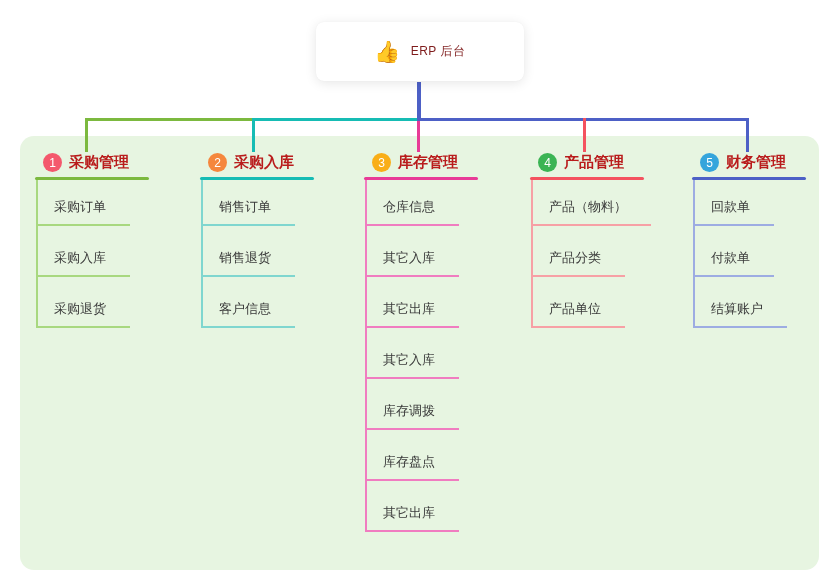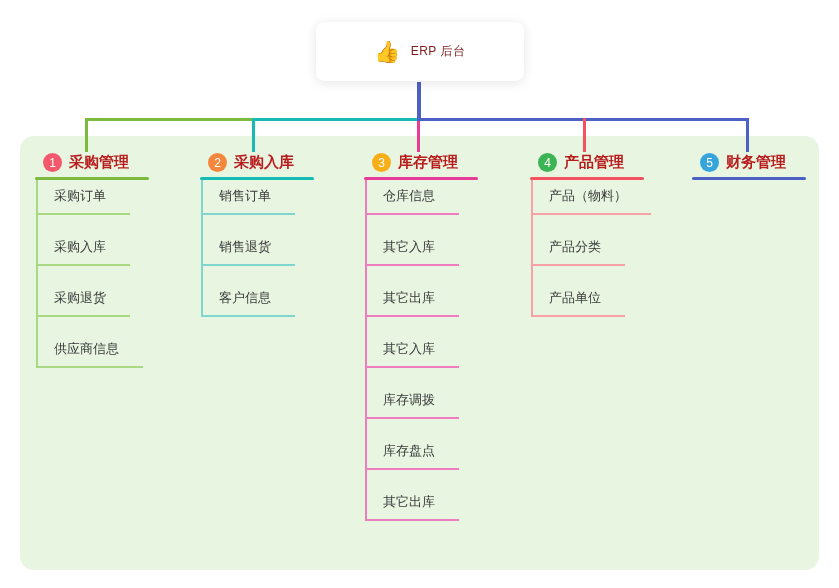--- a/index.html
+++ b/index.html
@@ -43,21 +43,21 @@
   }
   .branch-label { font-size:15px; font-weight:600; color:#b91c1c; white-space:nowrap; }
   .branch-underline { width:114px; height:3px; background:var(--c); border-radius:2px; }
   .items { border-left:2px solid var(--cl); margin-left:1px; width:fit-content; }
   .item {
     height:51px; display:flex; align-items:flex-end;
     padding:0 24px 8px 16px; box-sizing:border-box;
     font-size:13px; color:#3a3a3a; white-space:nowrap;
     border-bottom:2px solid var(--cl); width:fit-content;
   }
-  .item:first-child { height:35px; }
+  .item:first-child { height:46px; }
 </style>
 </head>
 <body>
 
 <div class="canvas">
 
   <div class="panel"></div>
 
   <div id="connectors">
       <div class="line" style="left: 417px; top: 82px; width: 4px; height: 39px; background: rgb(77, 96, 198);"></div>
@@ -80,21 +80,20 @@
       <div class="branch" style="left: 35px; --c: #7cb93f; --cl: #a8d87f; --badge: #f4586c;">
         <div class="branch-header">
           <span class="badge">1</span>
           <span class="branch-label">采购管理</span>
         </div>
         <div class="branch-underline"></div>
         <div class="items">
           <div class="item">采购订单</div>
           <div class="item">采购入库</div>
           <div class="item">采购退货</div>
-          <div class="item">供应商信息</div>
         </div>
       </div>
       <div class="branch" style="left: 200px; --c: #16bcb4; --cl: #7fd6cf; --badge: #f5873d;">
         <div class="branch-header">
           <span class="badge">2</span>
           <span class="branch-label">采购入库</span>
         </div>
         <div class="branch-underline"></div>
         <div class="items">
           <div class="item">销售订单</div>
@@ -129,16 +128,21 @@
           <div class="item">产品分类</div>
           <div class="item">产品单位</div>
         </div>
       </div>
       <div class="branch" style="left: 692px; --c: #4d60c6; --cl: #9dace2; --badge: #35a5dc;">
         <div class="branch-header">
           <span class="badge">5</span>
           <span class="branch-label">财务管理</span>
         </div>
         <div class="branch-underline"></div>
+        <div class="items">
+          <div class="item">回款单</div>
+          <div class="item">付款单</div>
+          <div class="item">结算账户</div>
+        </div>
       </div>
     </div>
 
 </div>
 
 </body></html>

